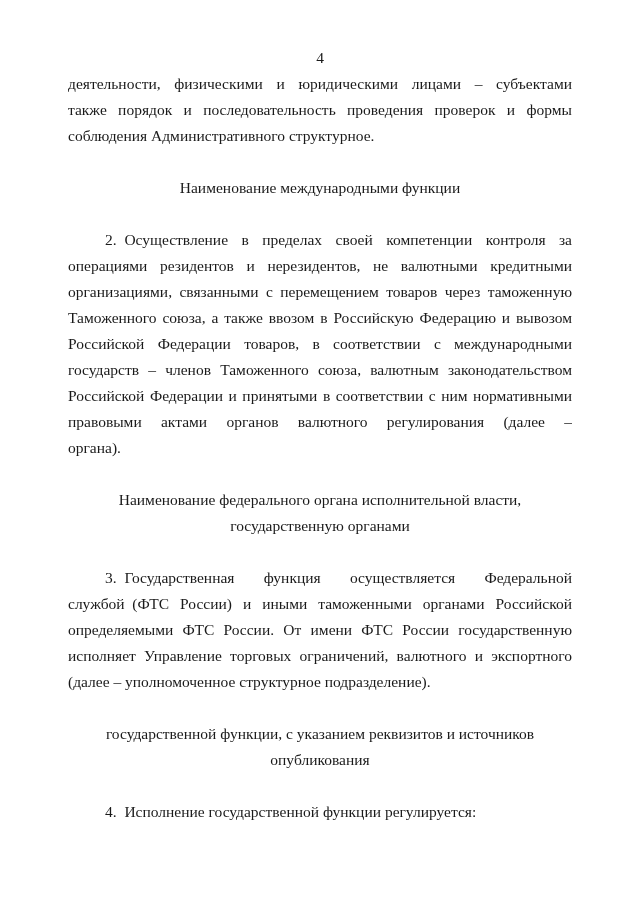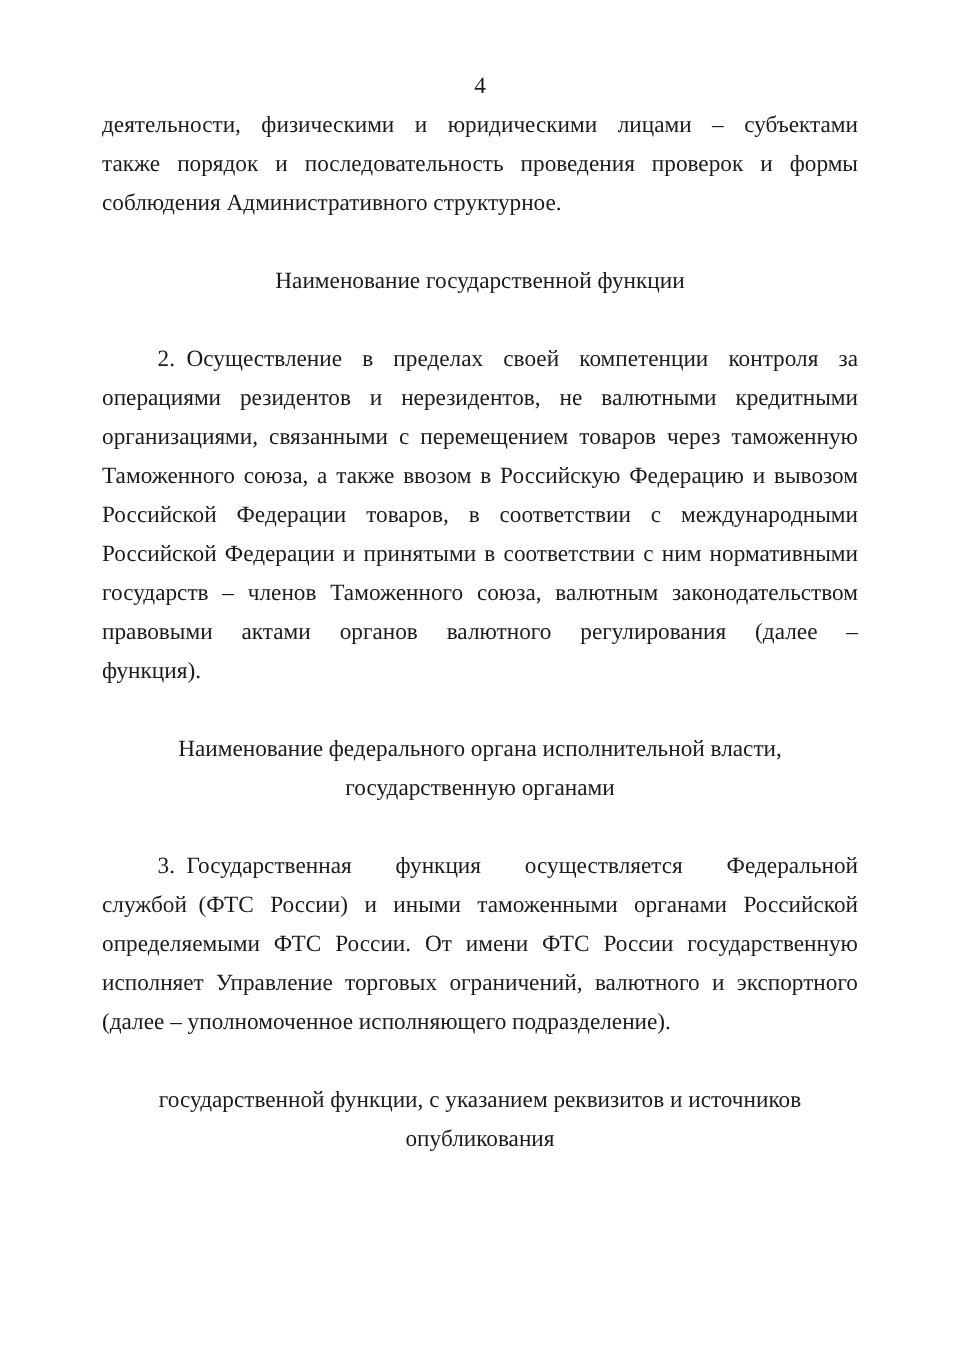--- a/index.html
+++ b/index.html
@@ -60,46 +60,49 @@
 <div class="page">
 
   <div class="page-number">4</div>
 
   <div class="block flush">
     <div class="line">деятельности, физическими и юридическими лицами – субъектами проверки, а</div>
     <div class="line">также порядок и последовательность проведения проверок и формы контроля</div>
     <div class="line end">соблюдения Административного структурное.</div>
   </div>
 
-  <div class="block heading-line">Наименование государственной функции</div>
+  <div class="block heading-line">Наименование международными функции</div>
 
   <div class="block">
     <div class="line indent">2. Осуществление в пределах своей компетенции контроля за валютными</div>
     <div class="line">операциями резидентов и нерезидентов, не валютными кредитными</div>
     <div class="line">организациями, связанными с перемещением товаров через таможенную границу</div>
     <div class="line">Таможенного союза, а также ввозом в Российскую Федерацию и вывозом из</div>
     <div class="line">Российской Федерации товаров, в соответствии с международными договорами</div>
+    <div class="line">государств – членов Таможенного союза, валютным законодательством</div>
     <div class="line">Российской Федерации и принятыми в соответствии с ним нормативными</div>
-    <div class="line">государств – членов Таможенного союза, валютным законодательством</div>
     <div class="line">правовыми актами органов валютного регулирования (далее – государственная</div>
-    <div class="line end">функция).</div>
+    <div class="line end">органа).</div>
   </div>
 
   <div class="block">
     <div class="heading-line">Наименование федерального органа исполнительной власти, исполняющего</div>
     <div class="heading-line">государственную органами</div>
   </div>
 
   <div class="block">
     <div class="line indent">3. Государственная функция осуществляется Федеральной таможенной</div>
     <div class="line">службой (ФТС России) и иными таможенными органами Российской Федерации,</div>
     <div class="line">определяемыми ФТС России. От имени ФТС России государственную функцию</div>
     <div class="line">исполняет Управление торговых ограничений, валютного и экспортного контроля</div>
-    <div class="line end">(далее – уполномоченное исполняющего подразделение).</div>
+    <div class="line end">(далее – уполномоченное структурное подразделение).</div>
   </div>
 
   <div class="block">
     <div class="heading-line">государственной функции, с указанием реквизитов и источников официального</div>
     <div class="heading-line">опубликования</div>
   </div>
 
+  <div class="block">
+    <div class="line end indent">4. Исполнение государственной функции регулируется:</div>
+  </div>
 
 </div>
 
 </body></html>

